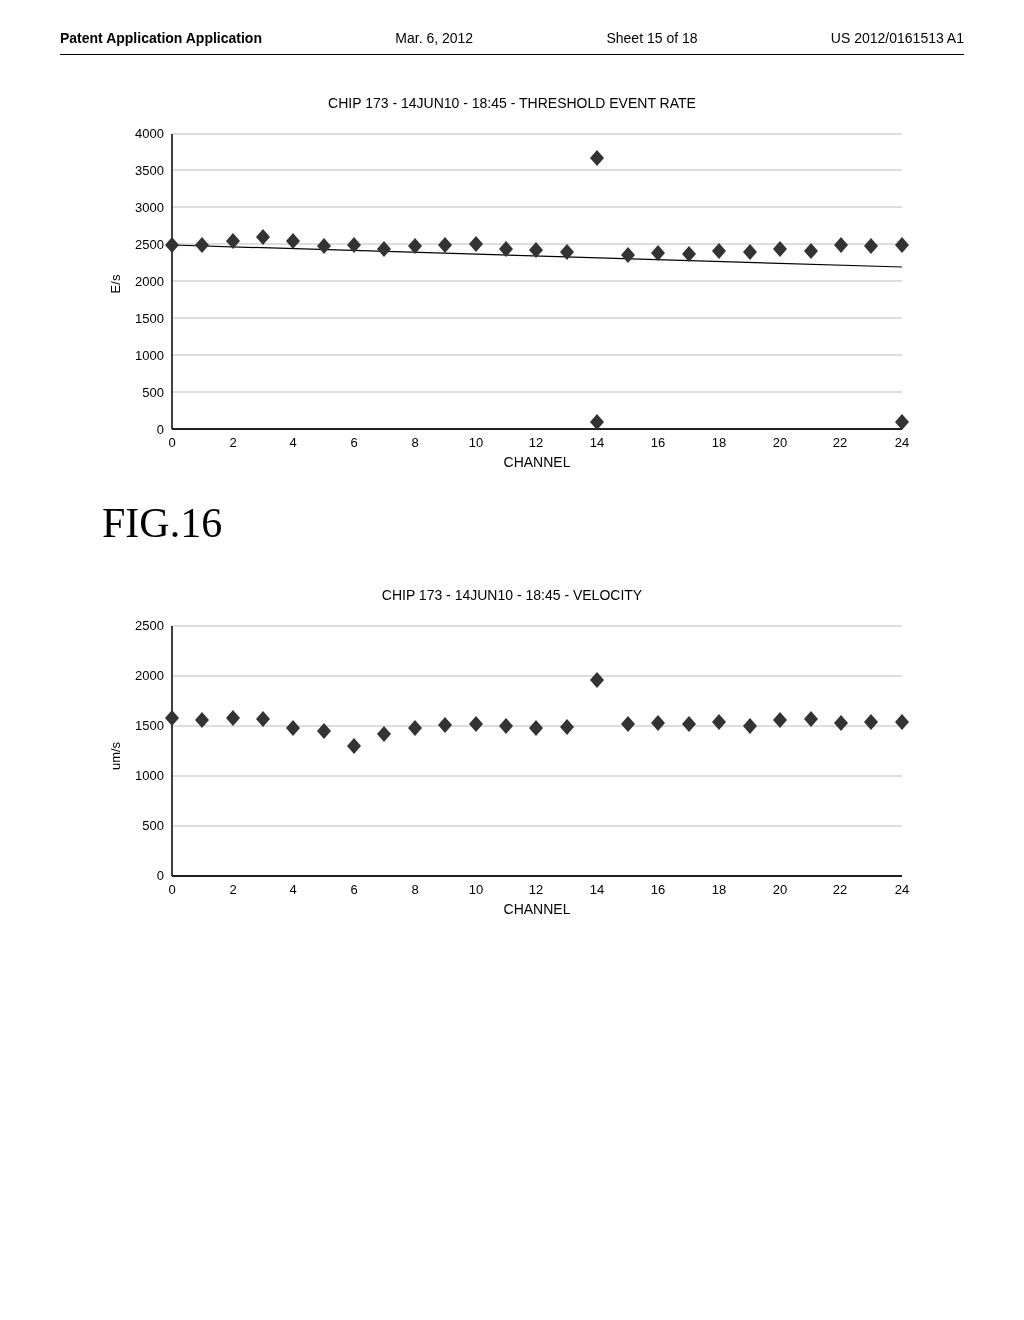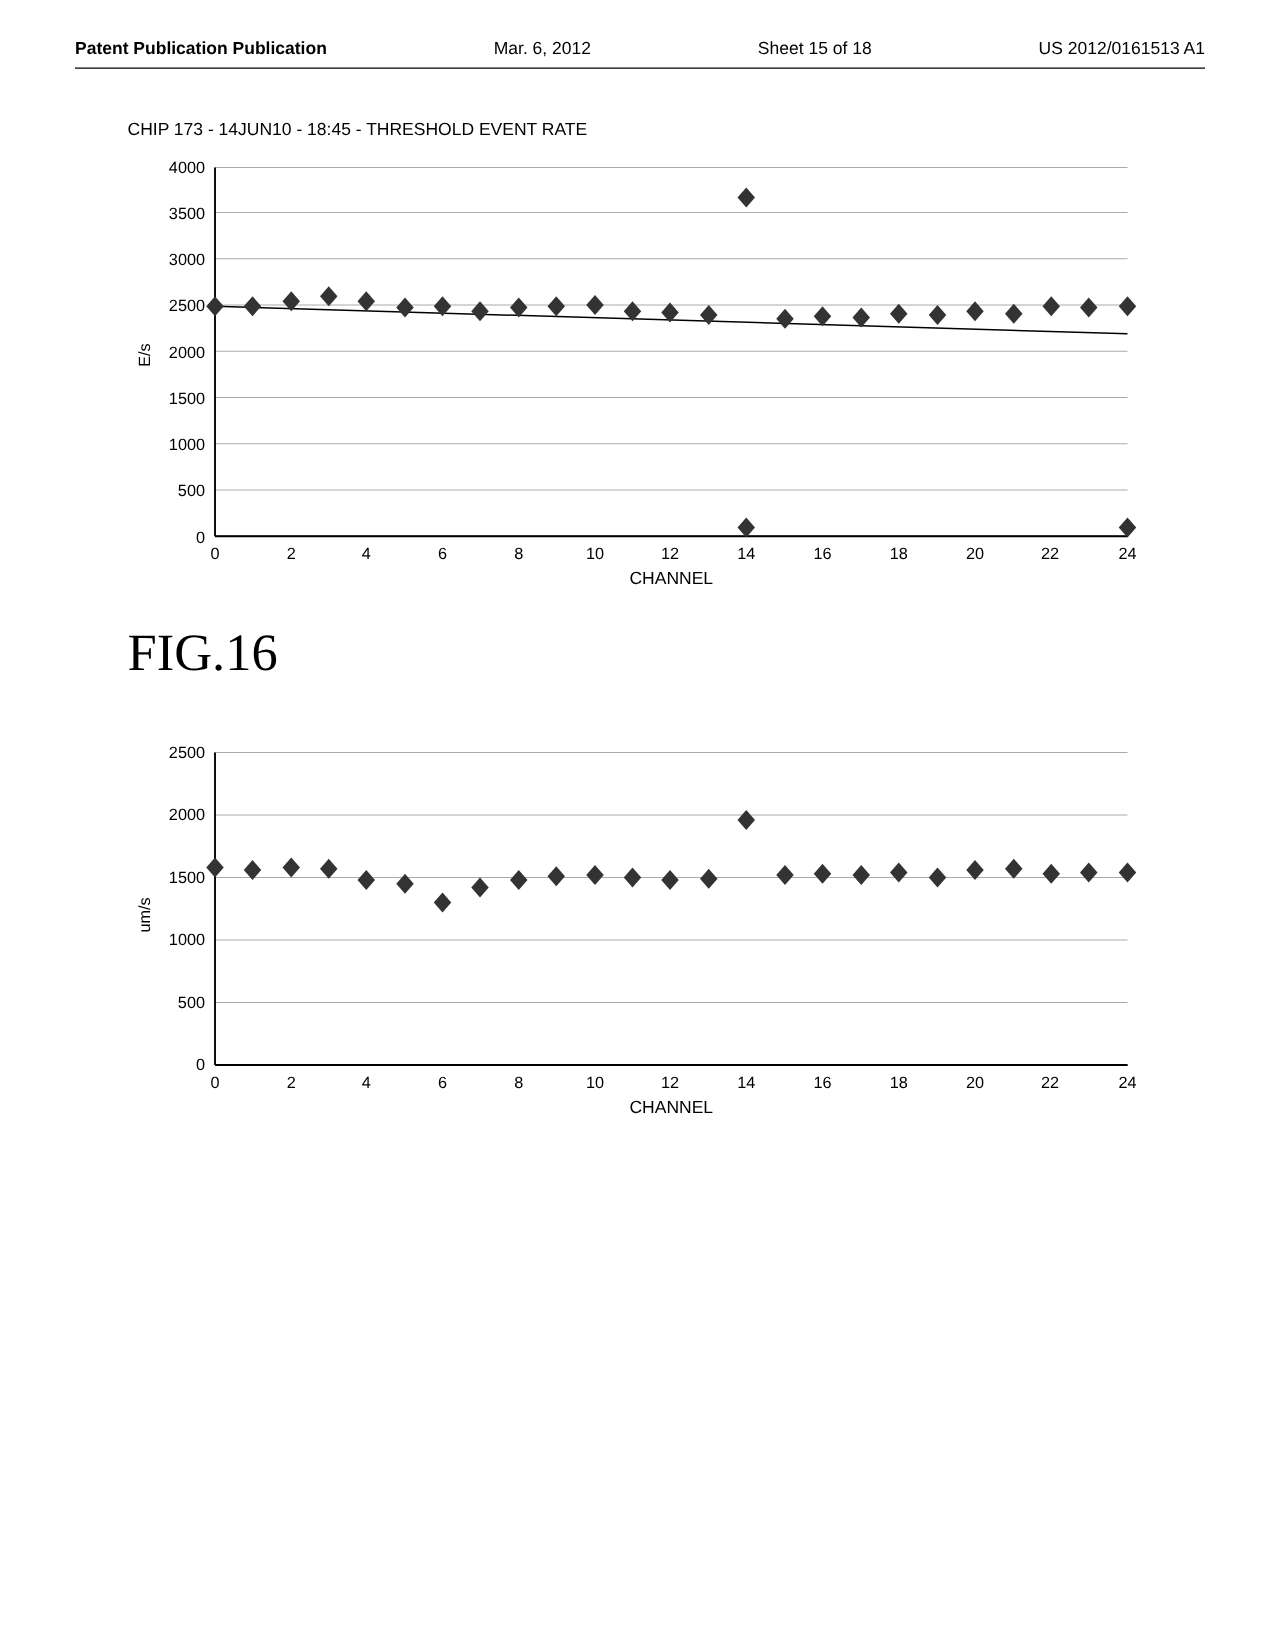--- a/index.html
+++ b/index.html
@@ -33,21 +33,21 @@
     }
     .header-right {
       font-size: 14px;
     }
     .chart-container {
       margin: 40px auto;
       width: 820px;
       position: relative;
     }
     .chart-title {
-      text-align: left;
+      text-align: center;
       font-size: 14px;
       margin-bottom: 8px;
       font-weight: normal;
     }
     .chart-area {
       position: relative;
       width: 100%;
     }
     svg {
       display: block;
@@ -57,21 +57,21 @@
       font-family: 'Times New Roman', serif;
       margin-top: 10px;
       margin-bottom: 30px;
     }
   </style>
 </head>
 <body>
 
 <div class="page">
   <div class="header">
-    <span class="header-left">Patent Publication Publication</span>
+    <span class="header-left">Patent Application Application</span>
     <span class="header-center">Mar. 6, 2012</span>
     <span class="header-center">Sheet 15 of 18</span>
     <span class="header-right">US 2012/0161513 A1</span>
   </div>
 
   <div class="chart-container">
     <div class="chart-title">CHIP 173 - 14JUN10 - 18:45 -  THRESHOLD EVENT RATE</div>
     <div class="chart-area">
       <svg width="820" height="370">
 
@@ -169,20 +169,21 @@
         <polygon points="800,118 807,126 800,134 793,126" fill="#333"></polygon>
 
         <polygon points="495,295 502,303 495,311 488,303" fill="#333"></polygon>
         <polygon points="800,295 807,303 800,311 793,303" fill="#333"></polygon>
       </svg>
     </div>
     <div class="fig-label">FIG.16</div>
   </div>
 
   <div class="chart-container">
+    <div class="chart-title">CHIP 173 - 14JUN10 - 18:45 - VELOCITY</div>
     <div class="chart-area">
       <svg width="820" height="320">
 
         <line x1="70" y1="15" x2="800" y2="15" stroke="#aaa" stroke-width="0.8"></line>
         <line x1="70" y1="65" x2="800" y2="65" stroke="#aaa" stroke-width="0.8"></line>
         <line x1="70" y1="115" x2="800" y2="115" stroke="#aaa" stroke-width="0.8"></line>
         <line x1="70" y1="165" x2="800" y2="165" stroke="#aaa" stroke-width="0.8"></line>
         <line x1="70" y1="215" x2="800" y2="215" stroke="#aaa" stroke-width="0.8"></line>
         <line x1="70" y1="265" x2="800" y2="265" stroke="#000" stroke-width="1"></line>
 

